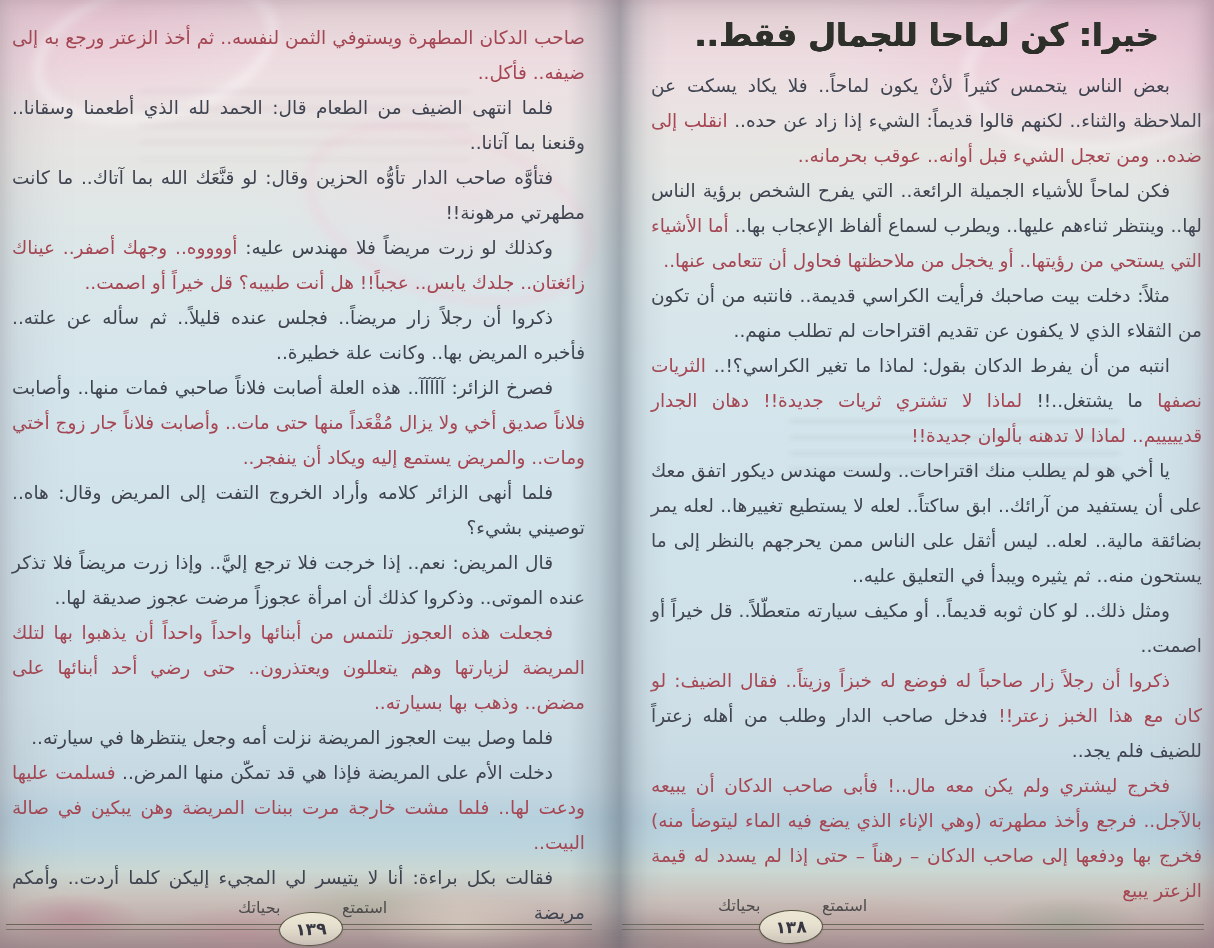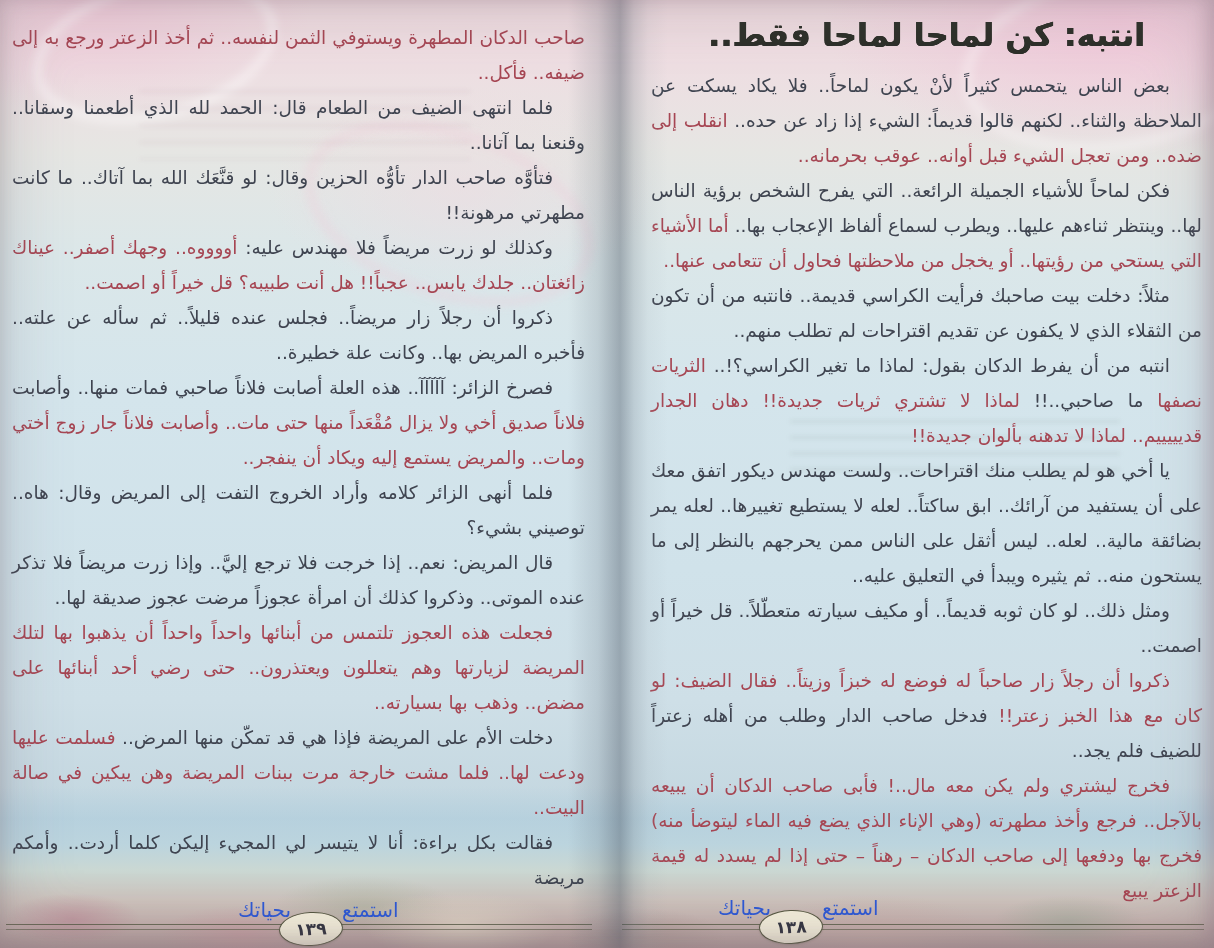--- a/index.html
+++ b/index.html
@@ -61,21 +61,21 @@
   }
   .para{margin:0;}
   .para.indent{text-indent:32px;}
   .dark{color:var(--body-text,#3f4450);}
   .red{color:var(--highlight-text,#a64653);}
   
   .footer-rule{position:absolute;height:4px;z-index:2;
     border-top:1.4px solid rgba(92,94,72,.85);border-bottom:1.2px solid rgba(92,94,72,.65);}
   .rule-left{left:6px;width:586px;top:924px;}
   .rule-right{left:622px;width:582px;top:924px;}
-  .footer-word{position:absolute;z-index:4;font-size:20px;color:#1d4ed8;direction:rtl;opacity:.9;}
+  .footer-word{position:absolute;z-index:4;font-size:16px;color:#404040;direction:rtl;opacity:.9;}
   .oval{
     position:absolute;z-index:4;width:62px;height:32px;
     border:1.6px solid #54553f;border-radius:50%;
     background:var(--oval-fill,#f2ecd9);
     display:flex;align-items:center;justify-content:center;
     font-size:17px;font-weight:bold;color:#32333f;
     box-shadow:0 1px 2px rgba(80,80,60,.25);
   }
   
   .enjoy-left{left:342px;top:898px;}
@@ -101,37 +101,38 @@
   <div class="page-body">
       <p class="para"><span class="red">صاحب الدكان المطهرة ويستوفي الثمن لنفسه.. ثم أخذ الزعتر ورجع به إلى ضيفه.. فأكل..</span></p>
       <p class="para indent"><span class="dark">فلما انتهى الضيف من الطعام قال: الحمد لله الذي أطعمنا وسقانا.. وقنعنا بما آتانا..</span></p>
       <p class="para indent"><span class="dark">فتأوَّه صاحب الدار تأوُّه الحزين وقال: لو قنَّعَك الله بما آتاك.. ما كانت مطهرتي مرهونة!!</span></p>
       <p class="para indent"><span class="dark">وكذلك لو زرت مريضاً فلا مهندس عليه: </span><span class="red">أووووه.. وجهك أصفر.. عيناك زائغتان.. جلدك يابس.. عجباً!! هل أنت طبيبه؟ قل خيراً أو اصمت..</span></p>
       <p class="para indent"><span class="dark">ذكروا أن رجلاً زار مريضاً.. فجلس عنده قليلاً.. ثم سأله عن علته.. فأخبره المريض بها.. وكانت علة خطيرة..</span></p>
       <p class="para indent"><span class="dark">فصرخ الزائر: آآآآآ.. هذه العلة أصابت فلاناً صاحبي فمات منها.. وأصابت </span><span class="red">فلاناً صديق أخي ولا يزال مُقْعَداً منها حتى مات.. وأصابت فلاناً جار زوج أختي ومات.. والمريض يستمع إليه ويكاد أن ينفجر..</span></p>
       <p class="para indent"><span class="dark">فلما أنهى الزائر كلامه وأراد الخروج التفت إلى المريض وقال: هاه.. توصيني بشيء؟</span></p>
       <p class="para indent"><span class="dark">قال المريض: نعم.. إذا خرجت فلا ترجع إليَّ.. وإذا زرت مريضاً فلا تذكر عنده الموتى.. وذكروا كذلك أن امرأة عجوزاً مرضت عجوز صديقة لها..</span></p>
       <p class="para indent"><span class="red">فجعلت هذه العجوز تلتمس من أبنائها واحداً واحداً أن يذهبوا بها لتلك المريضة لزيارتها وهم يتعللون ويعتذرون.. حتى رضي أحد أبنائها على مضض.. وذهب بها بسيارته..</span></p>
+      <p class="para indent"><span class="dark">فلما وصل بيت العجوز المريضة نزلت أمه وجعل ينتظرها في سيارته..</span></p>
       <p class="para indent"><span class="dark">دخلت الأم على المريضة فإذا هي قد تمكّن منها المرض.. </span><span class="red">فسلمت عليها ودعت لها.. فلما مشت خارجة مرت ببنات المريضة وهن يبكين في صالة البيت..</span></p>
       <p class="para indent"><span class="dark">فقالت بكل براءة: أنا لا يتيسر لي المجيء إليكن كلما أردت.. وأمكم مريضة</span></p>
     </div>
   <div class="footer-word enjoy-left">استمتع</div>
   <div class="footer-word life-left">بحياتك</div>
   <div class="oval oval-left">
     <span>١٣٩</span>
   </div>
 </div>
 
 <div class="page page-right">
-  <div class="page-title">انتبه: كن لماحا لماحا فقط..</div>
+  <div class="page-title">خيرا: كن لماحا للجمال فقط..</div>
   <div class="page-body">
       <p class="para indent"><span class="dark">بعض الناس يتحمس كثيراً لأنْ يكون لماحاً.. فلا يكاد يسكت عن الملاحظة والثناء.. لكنهم قالوا قديماً: الشيء إذا زاد عن حده.. </span><span class="red">انقلب إلى ضده.. ومن تعجل الشيء قبل أوانه.. عوقب بحرمانه..</span></p>
       <p class="para indent"><span class="dark">فكن لماحاً للأشياء الجميلة الرائعة.. التي يفرح الشخص برؤية الناس لها.. وينتظر ثناءهم عليها.. ويطرب لسماع ألفاظ الإعجاب بها.. </span><span class="red">أما الأشياء التي يستحي من رؤيتها.. أو يخجل من ملاحظتها فحاول أن تتعامى عنها..</span></p>
       <p class="para indent"><span class="dark">مثلاً: دخلت بيت صاحبك فرأيت الكراسي قديمة.. فانتبه من أن تكون من الثقلاء الذي لا يكفون عن تقديم اقتراحات لم تطلب منهم..</span></p>
-      <p class="para indent"><span class="dark">انتبه من أن يفرط الدكان بقول: لماذا ما تغير الكراسي؟!.. </span><span class="red">الثريات نصفها </span><span class="dark">ما صاحبي..!! </span><span class="red">لماذا لا تشتري ثريات جديدة!! دهان الجدار قديييييم.. لماذا لا تدهنه بألوان جديدة!!</span></p>
+      <p class="para indent"><span class="dark">انتبه من أن يفرط الدكان بقول: لماذا ما تغير الكراسي؟!.. </span><span class="red">الثريات نصفها </span><span class="dark">ما يشتغل..!! </span><span class="red">لماذا لا تشتري ثريات جديدة!! دهان الجدار قديييييم.. لماذا لا تدهنه بألوان جديدة!!</span></p>
       <p class="para indent"><span class="dark">يا أخي هو لم يطلب منك اقتراحات.. ولست مهندس ديكور اتفق معك على أن يستفيد من آرائك.. ابق ساكتاً.. لعله لا يستطيع تغييرها.. لعله يمر بضائقة مالية.. لعله.. ليس أثقل على الناس ممن يحرجهم بالنظر إلى ما يستحون منه.. ثم يثيره ويبدأ في التعليق عليه..</span></p>
       <p class="para indent"><span class="dark">ومثل ذلك.. لو كان ثوبه قديماً.. أو مكيف سيارته متعطّلاً.. قل خيراً أو اصمت..</span></p>
       <p class="para indent"><span class="red">ذكروا أن رجلاً زار صاحباً له فوضع له خبزاً وزيتاً.. فقال الضيف: لو كان مع هذا الخبز زعتر!! </span><span class="dark">فدخل صاحب الدار وطلب من أهله زعتراً للضيف فلم يجد..</span></p>
       <p class="para indent"><span class="red">فخرج ليشتري ولم يكن معه مال..! فأبى صاحب الدكان أن يبيعه بالآجل.. فرجع وأخذ مطهرته (وهي الإناء الذي يضع فيه الماء ليتوضأ منه) فخرج بها ودفعها إلى صاحب الدكان – رهناً – حتى إذا لم يسدد له قيمة الزعتر يبيع</span></p>
     </div>
   <div class="footer-word enjoy-right">استمتع</div>
   <div class="footer-word life-right">بحياتك</div>
   <div class="oval oval-right">
     <span>١٣٨</span>
   </div>

